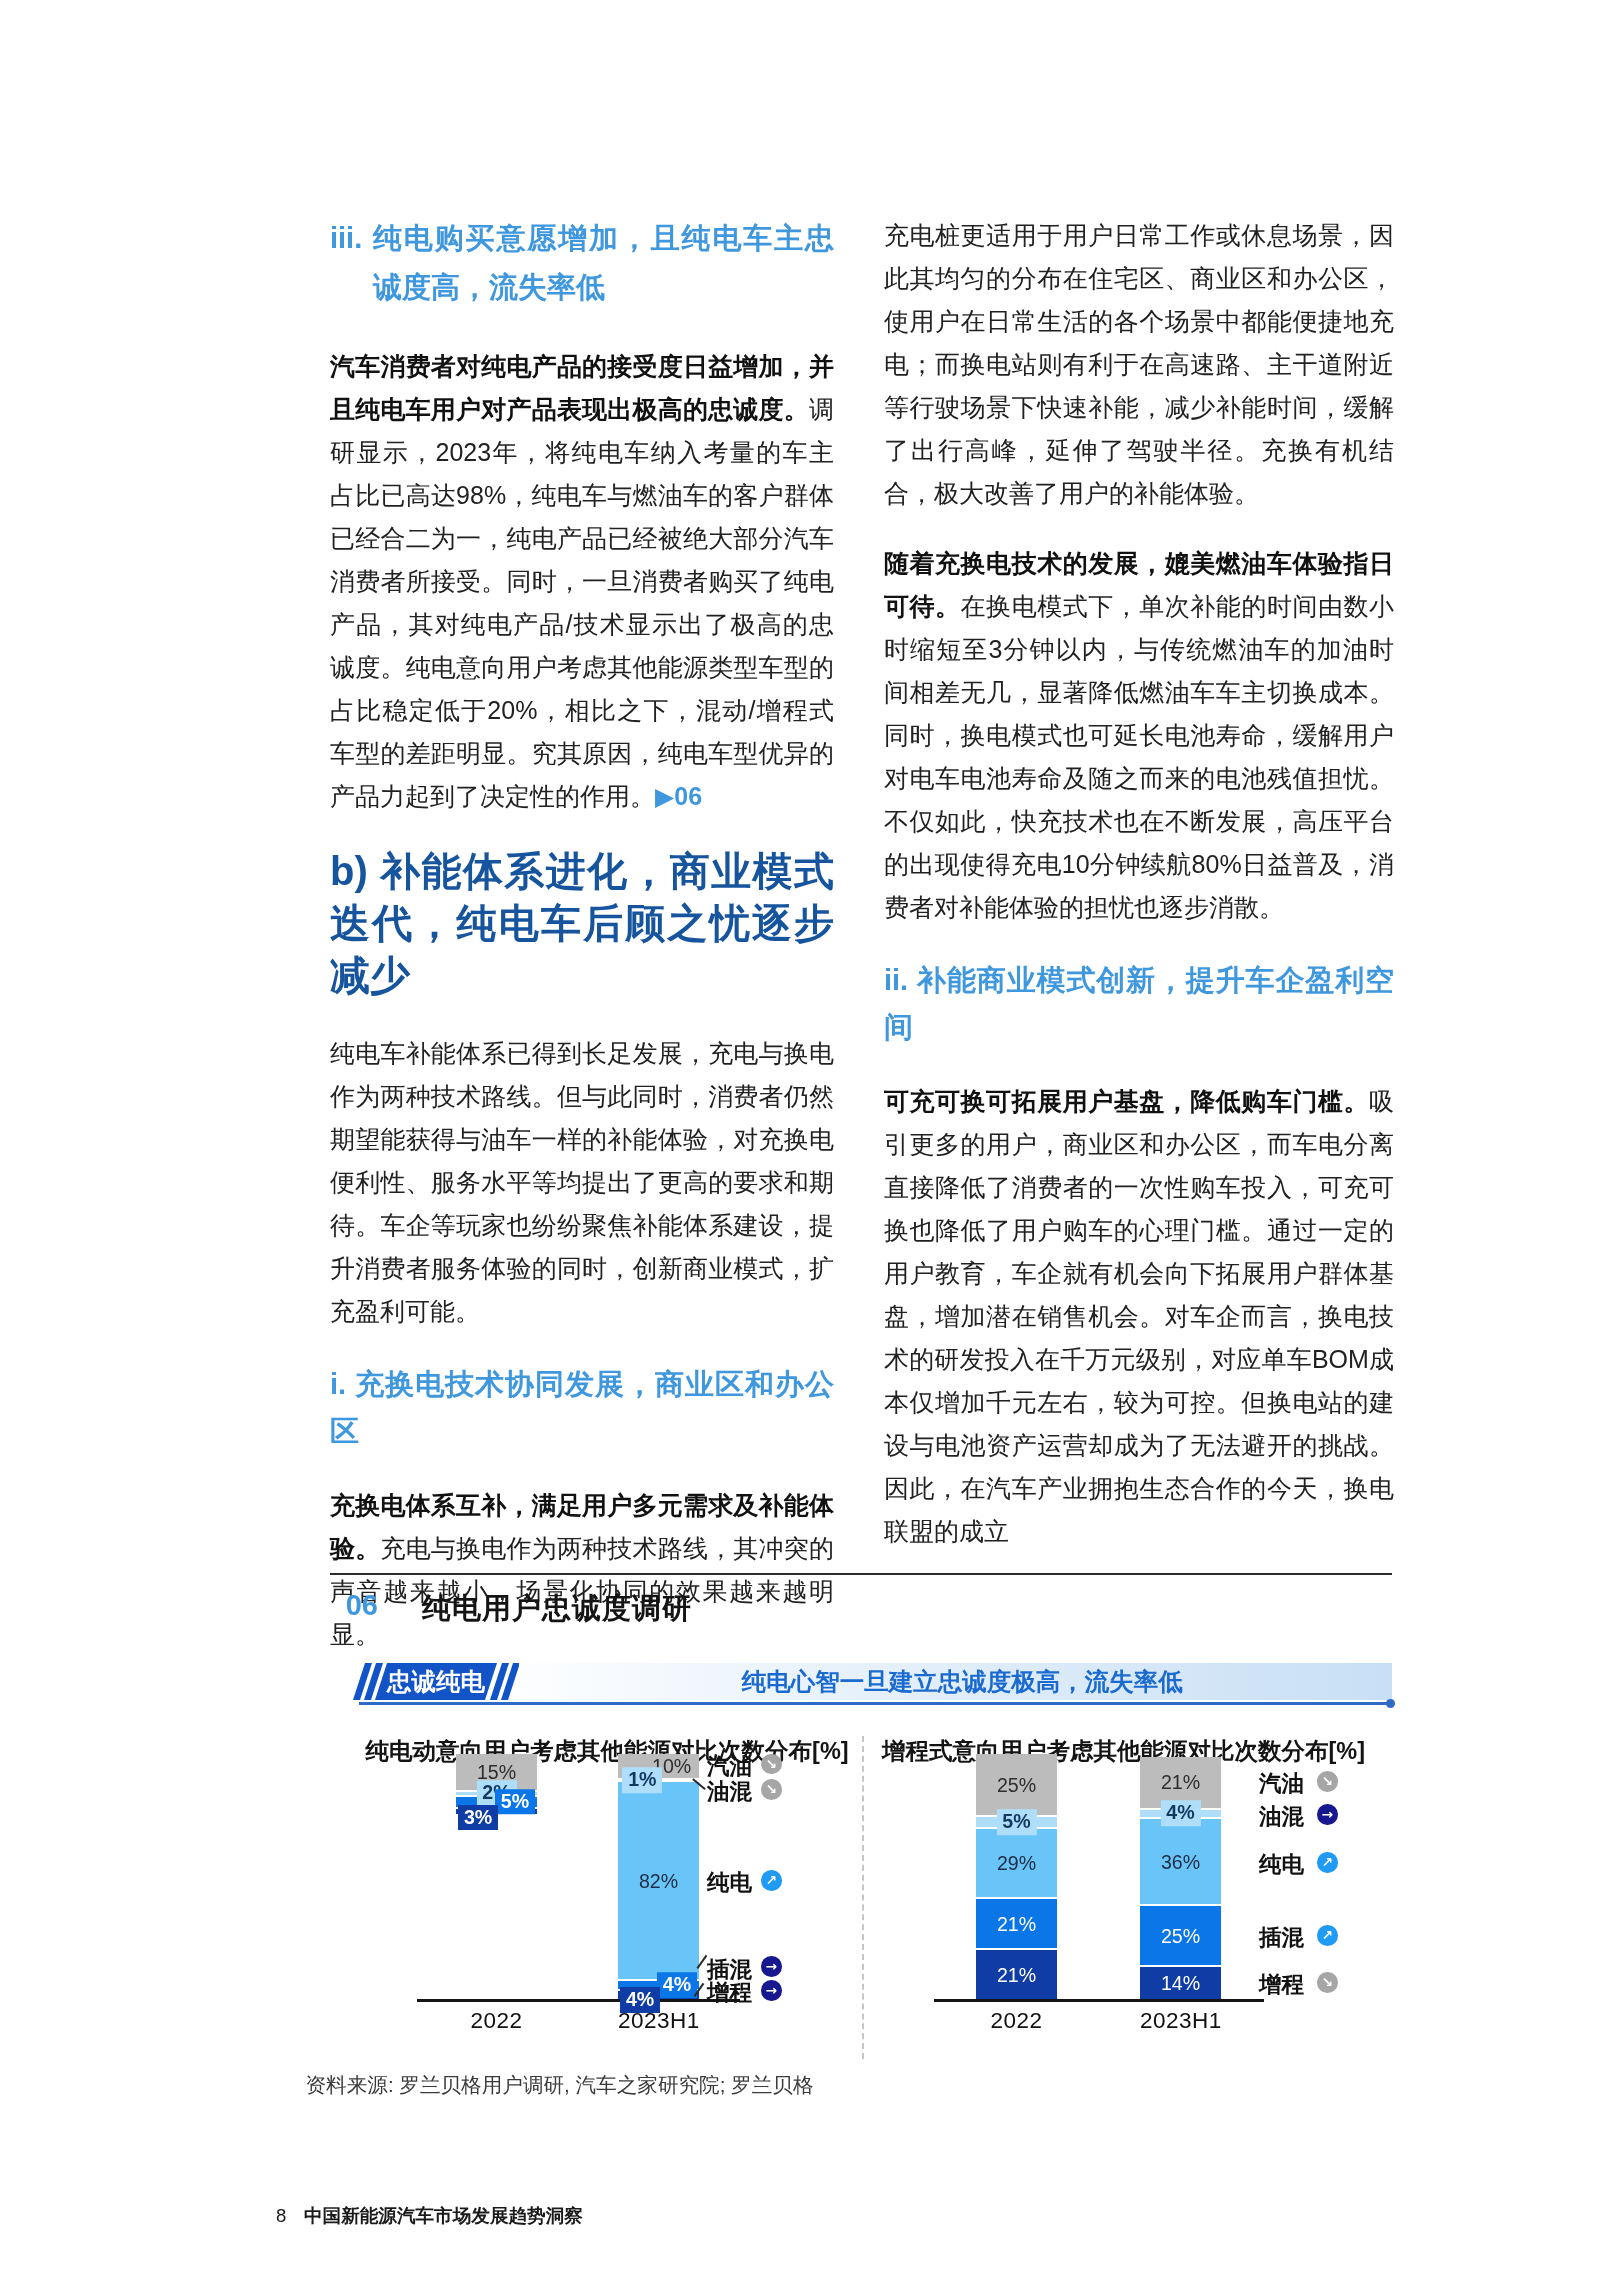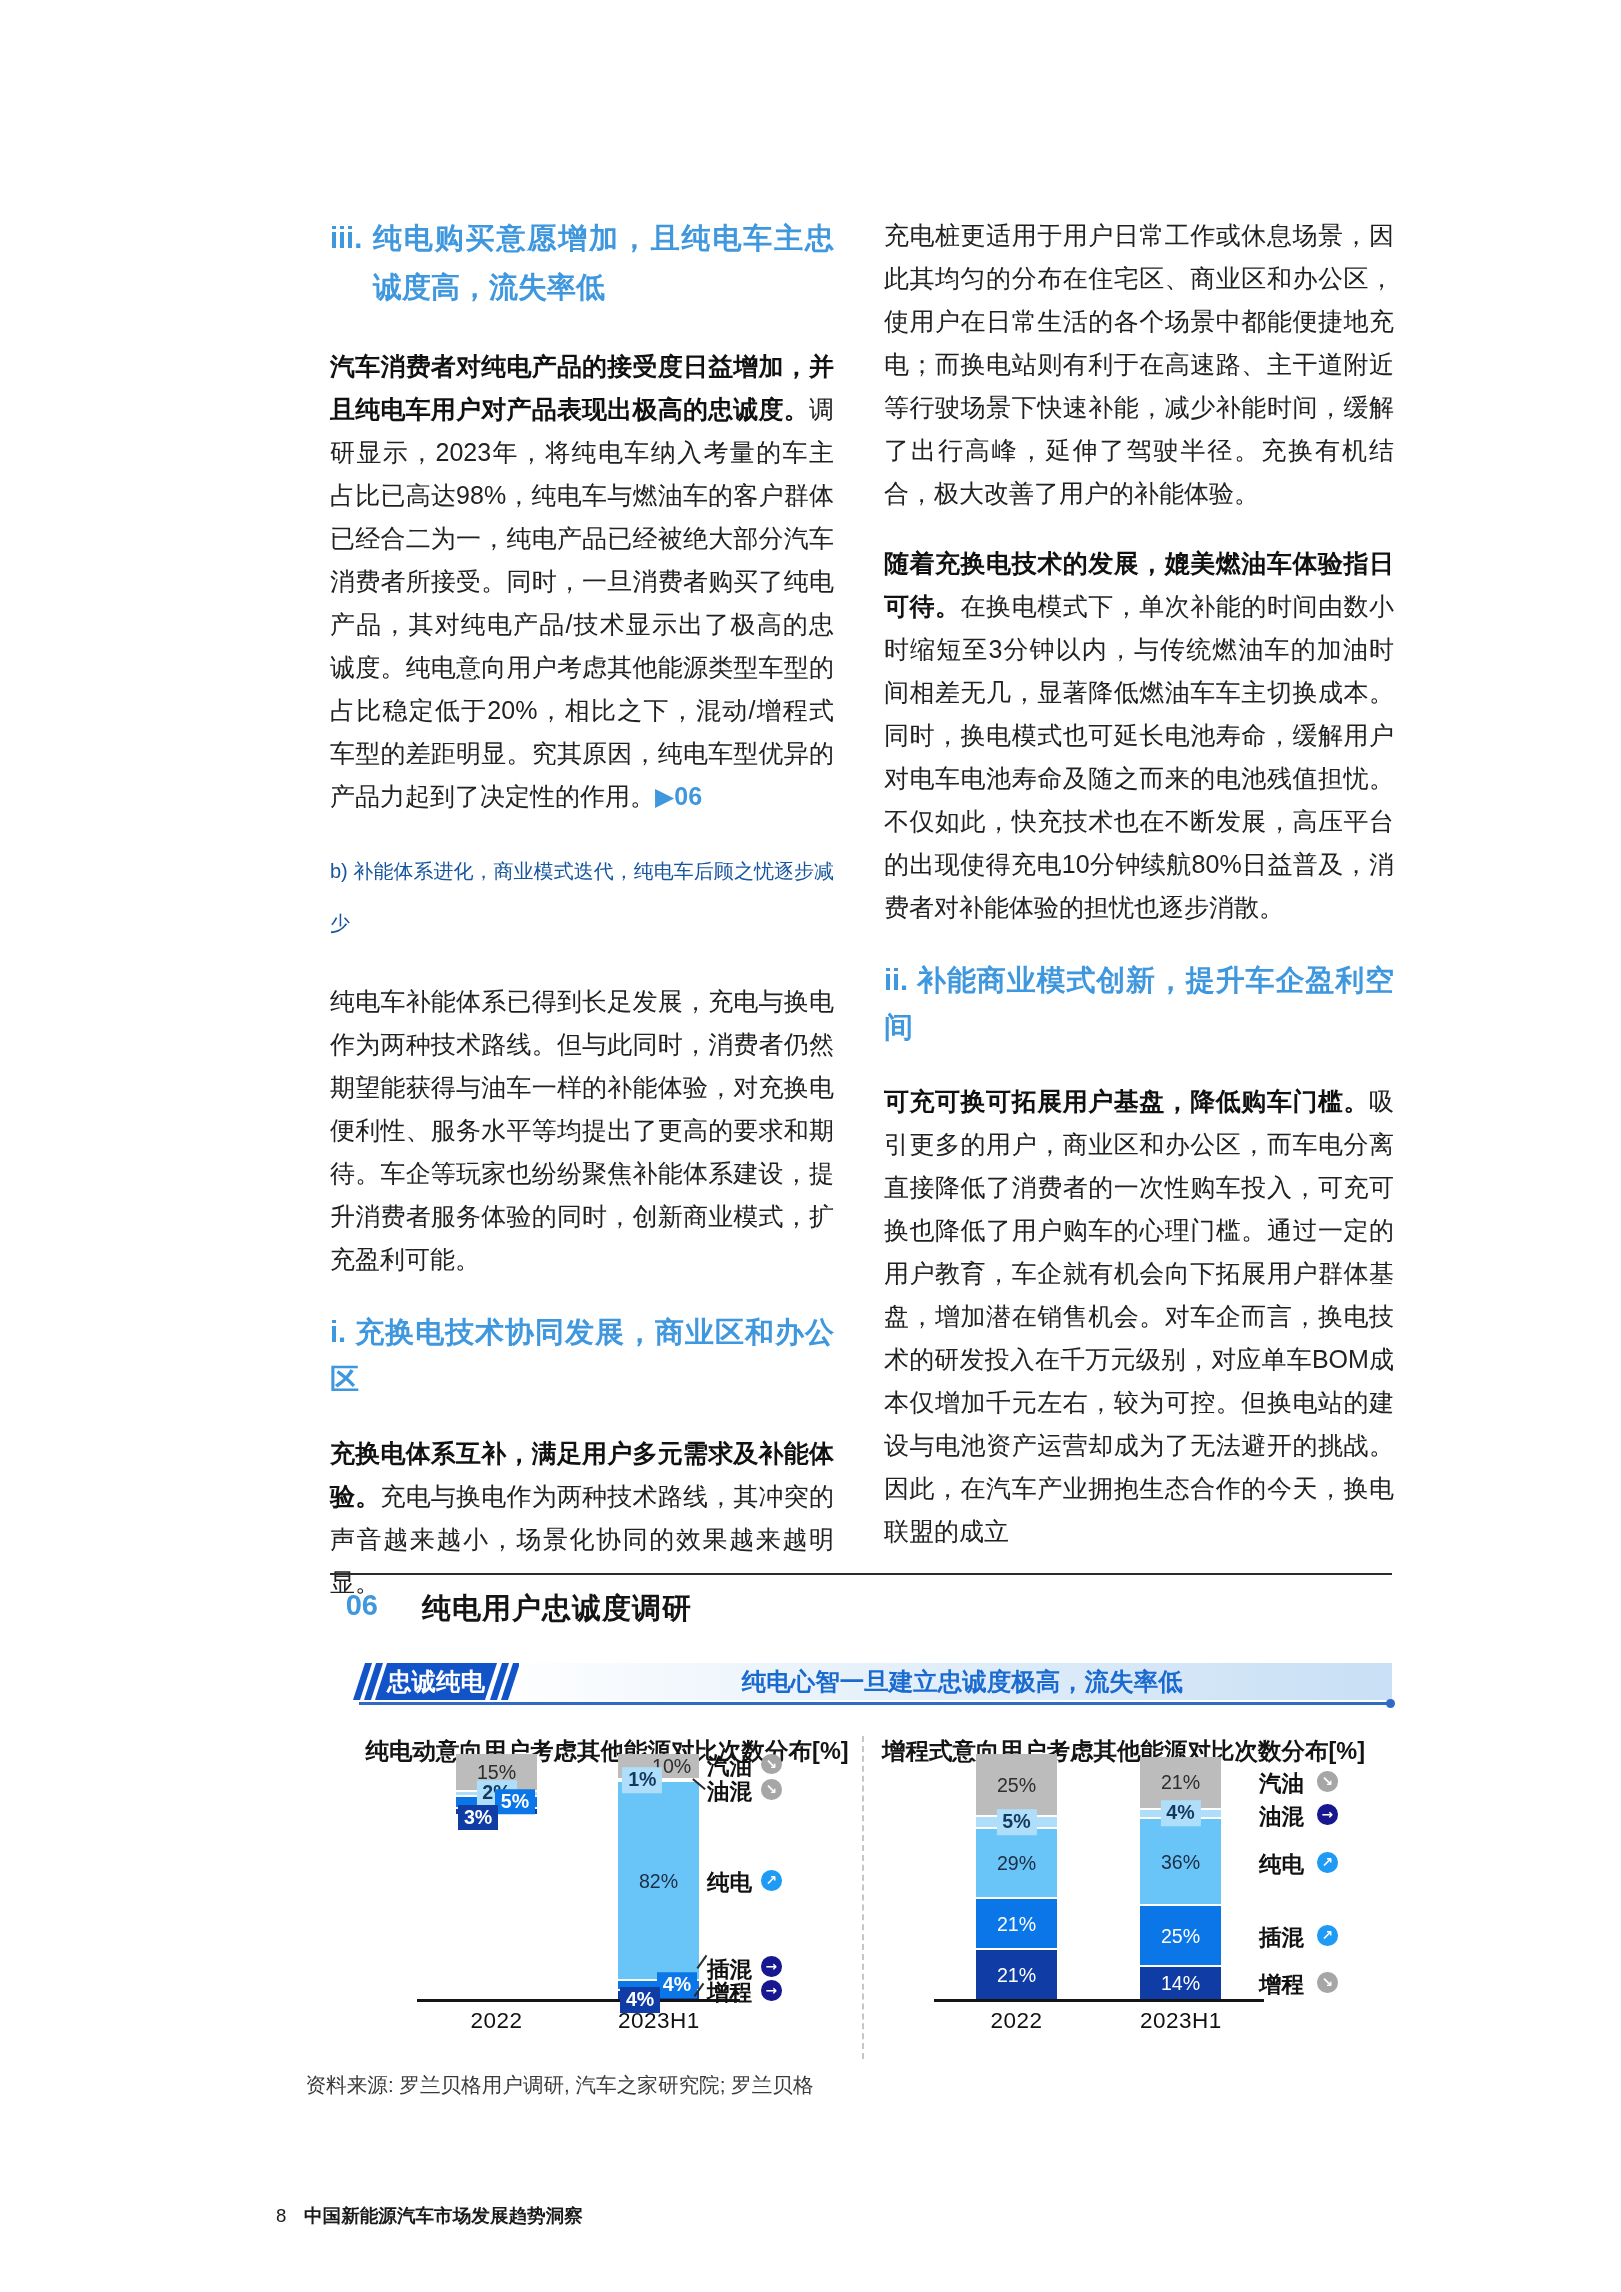--- a/index.html
+++ b/index.html
@@ -8,21 +8,21 @@
 
   
   .col{position:absolute;text-align:justify;}
   .col-left{left:330px;top:201px;width:504px;}
   .col-right{left:884px;top:201px;width:510px;}
   .col p{font-size:25px;line-height:43px;margin:0 0 27.4px;color:#212121;}
   .col p b{color:#111;}
   .h-blue{color:#3f97de;font-weight:bold;font-size:29px;line-height:49px;margin:0 0 33px;}
   .h-hang{position:relative;padding-left:43px;}
   .h-hang .mk{position:absolute;left:0;top:0;}
-  .h-dark{color:#17549e;font-weight:normal;font-size:20px;line-height:52px;margin:11.8px 0 31px;}
+  .h-dark{color:#17549e;font-weight:bold;font-size:40px;line-height:52px;margin:11.8px 0 31px;}
   .h-sub{color:#3f97de;font-weight:bold;font-size:29px;line-height:47px;margin:9.8px 0 29px;}
   .ref{color:#3f97de;font-weight:bold;}
 
   
   .figure{position:absolute;left:330px;top:1560px;width:1062px;height:608px;}
   .fig-rule{position:absolute;left:0;top:0;width:1062px;height:2px;background:#2b2b2b;}
   .fig-num{position:absolute;left:15.7px;top:15.7px;font-size:29px;font-weight:bold;color:#3f97de;}
   .fig-title{position:absolute;left:92px;top:15.7px;font-size:29px;font-weight:bold;color:#141414;letter-spacing:1px;}
 
   .banner{position:absolute;left:29px;top:90px;width:1033px;height:37px;}

